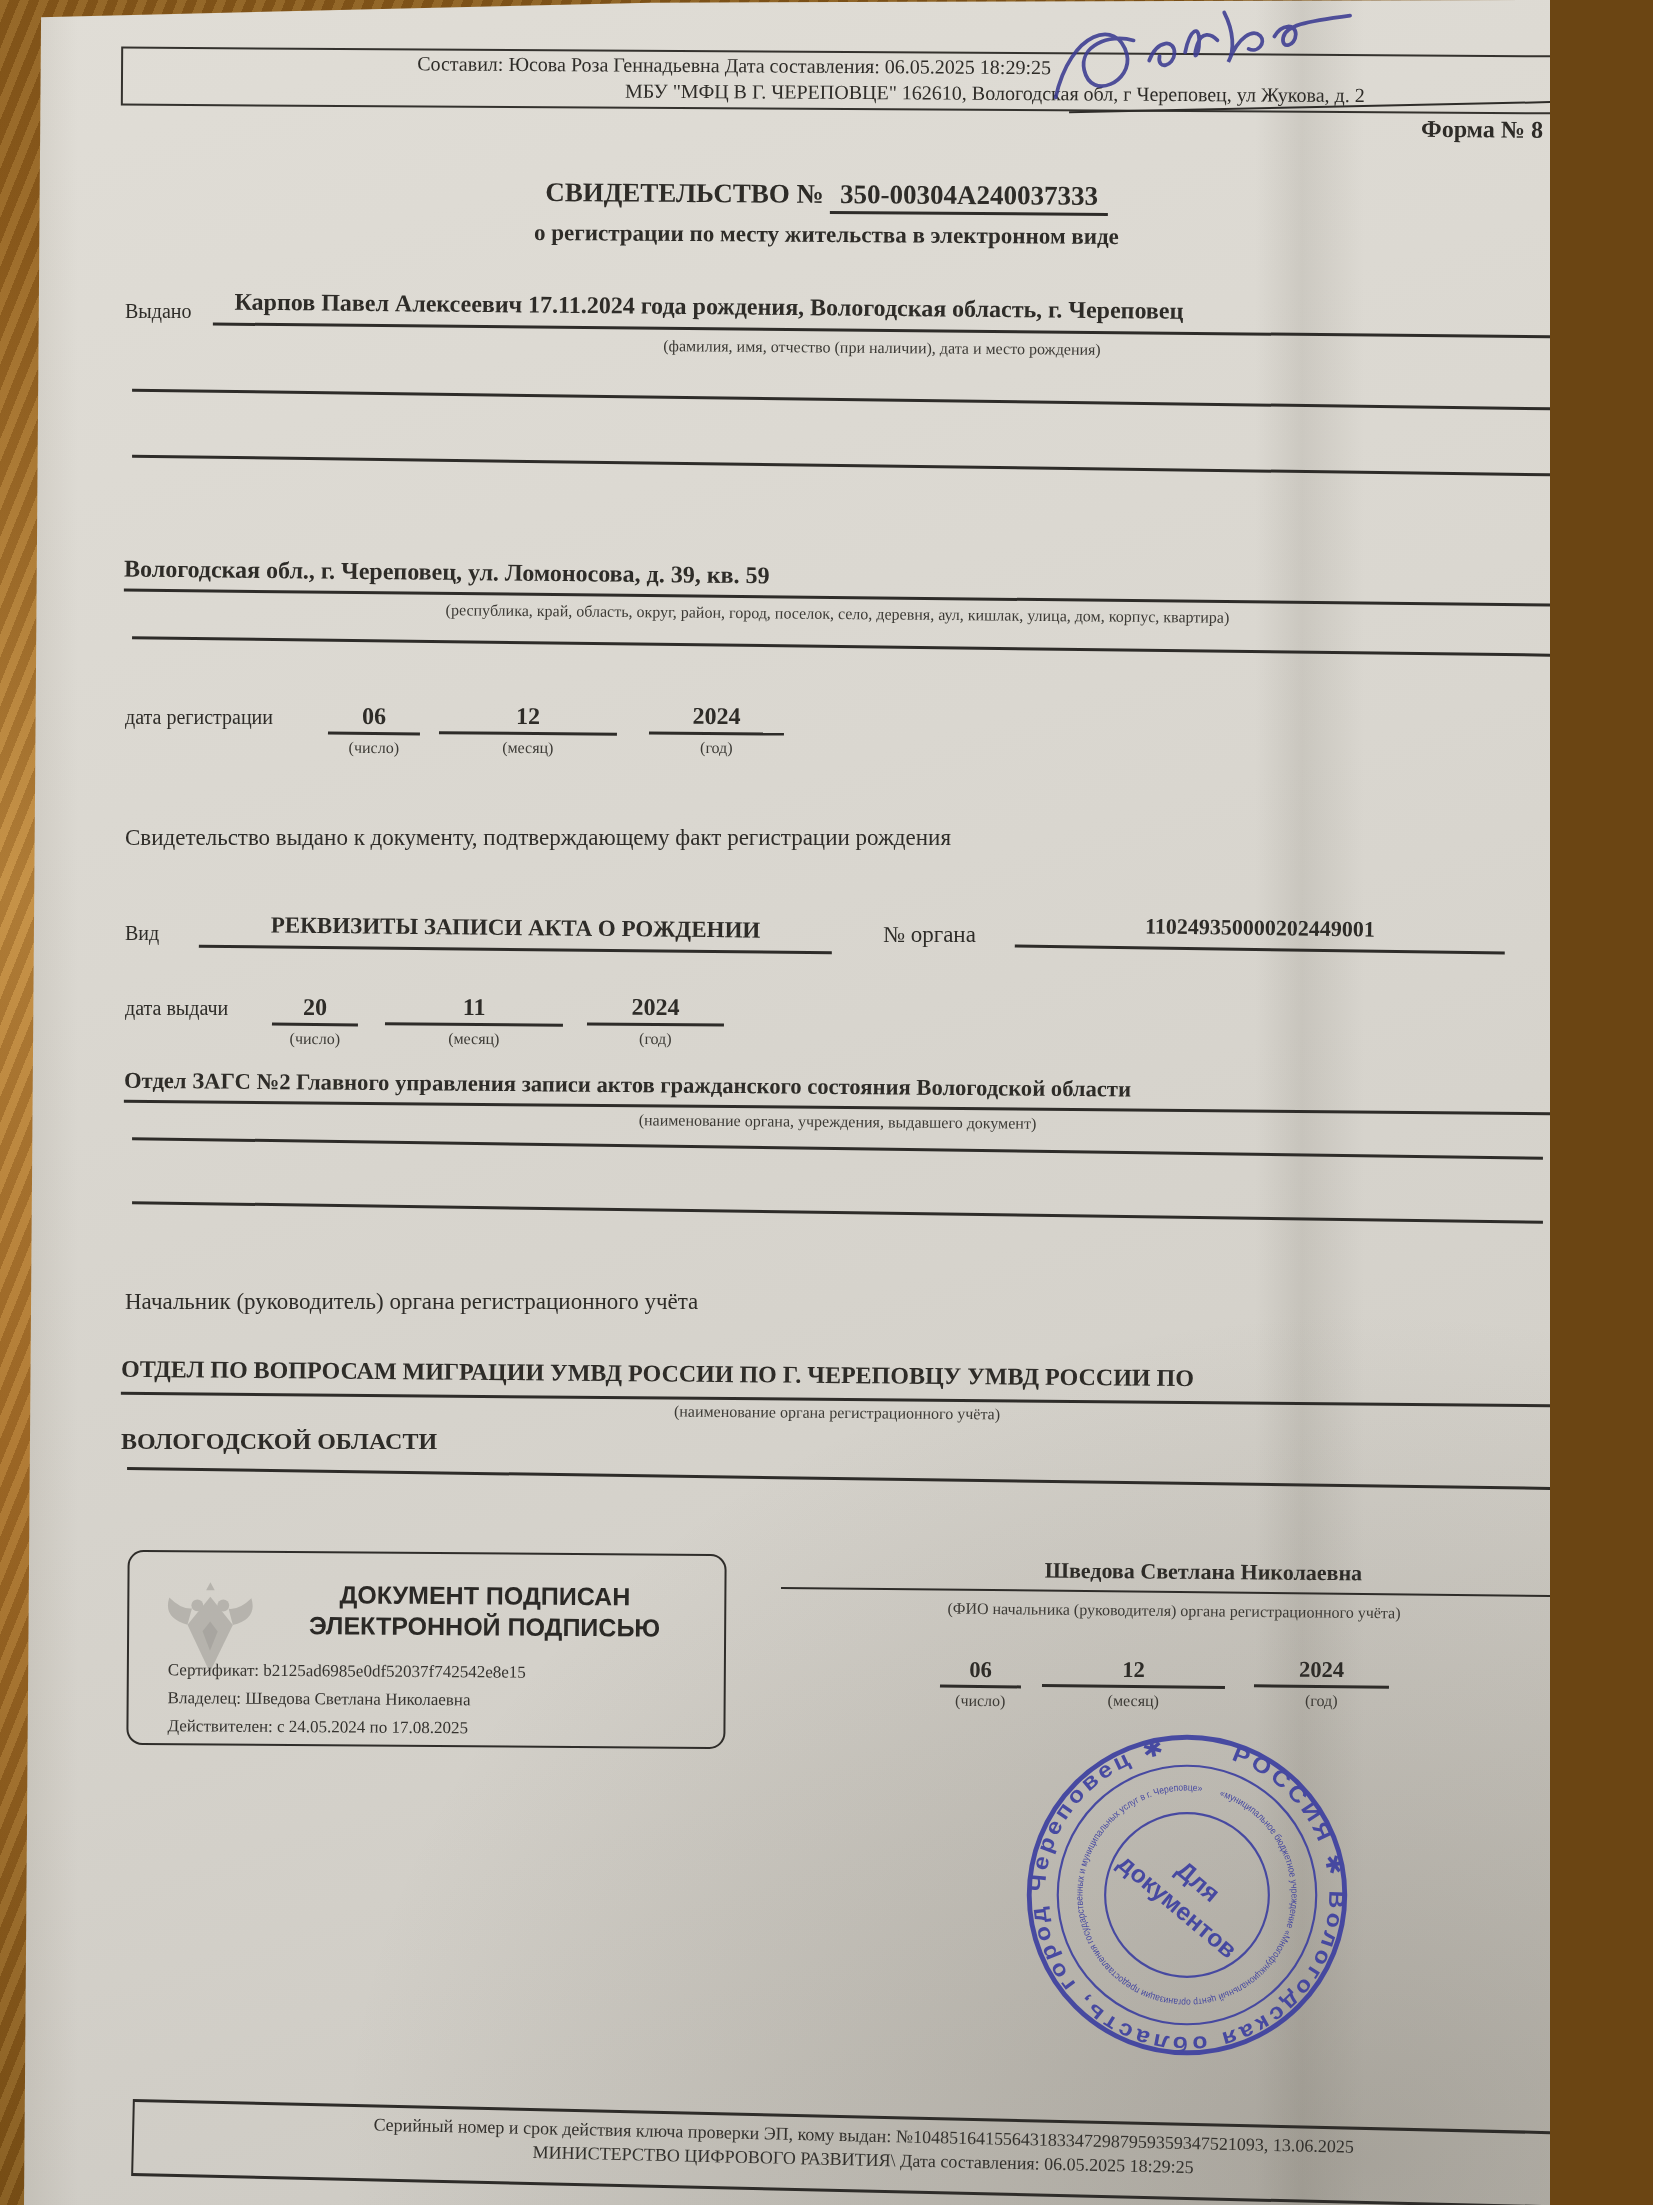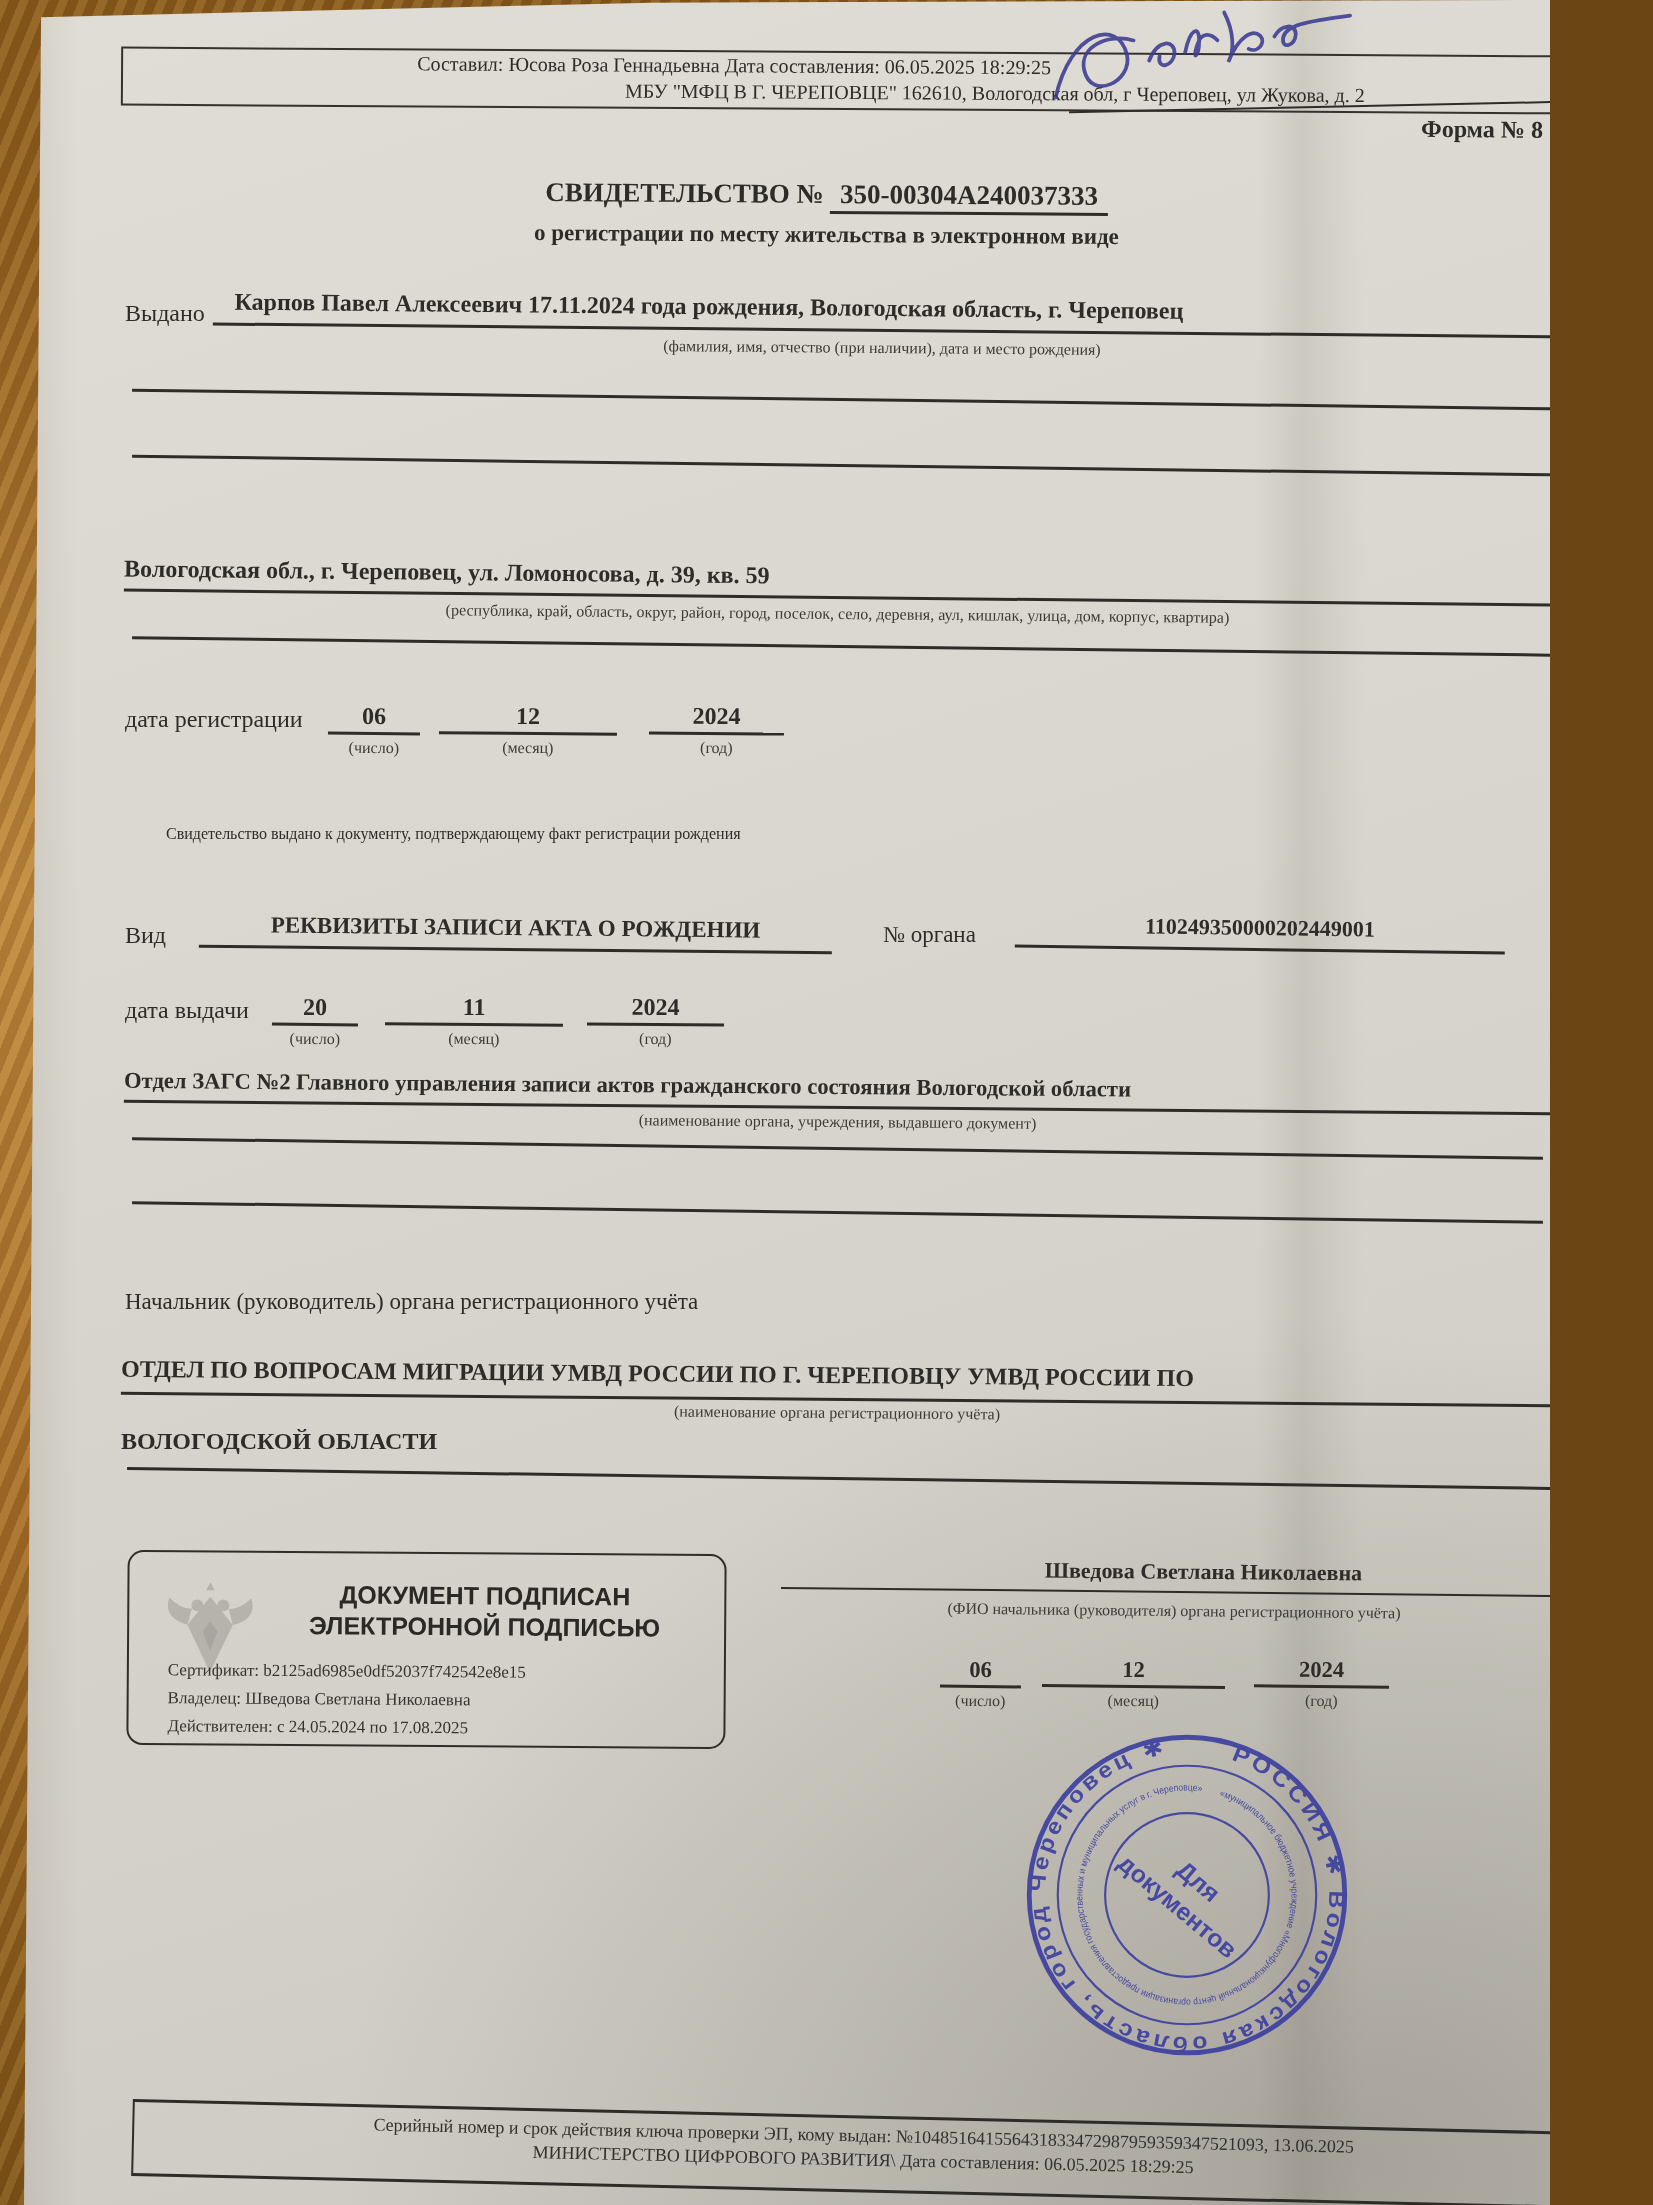--- a/index.html
+++ b/index.html
@@ -13,21 +13,21 @@
     background:
       radial-gradient(120% 70% at 88% 98%, rgba(80,74,62,.30), transparent 55%),
       linear-gradient(to right, rgba(120,110,92,.20), transparent 5%),
       linear-gradient(to right, transparent 81%, rgba(90,85,72,.12) 84%, transparent 88%),
       linear-gradient(163deg,#e0ddd6 0%,#dad7d0 38%,#d4d1ca 68%,#cbc8c1 100%);}
   .abs{position:absolute;}
   .rule{position:absolute;border-top:3.2px solid #2e2c29;}
   .cap{font-size:16px;color:#3c3a35;text-align:center;line-height:1.15;}
   .num{font-weight:bold;font-size:24px;text-align:center;border-bottom:3.2px solid #2e2c29;padding-bottom:2.2px;}
   .ul-value{font-weight:bold;border-bottom:3.2px solid #2e2c29;}
-  .label{font-size:24px;}
+  .label{font-size:20px;}
   .header-box{border:2.7px solid #34322e;}
   .hb-line{position:absolute;left:0;right:0;text-align:center;font-size:20px;white-space:nowrap;}
   .sigbox{border:2.7px solid #2f2d2a;border-radius:16px;}
   .sigbox-title{font-family:"Liberation Sans","DejaVu Sans",sans-serif;font-weight:bold;font-size:25px;
     text-align:center;line-height:1.25;color:#2b2926;}
   .certline{font-size:17px;color:#35332f;white-space:nowrap;}
   .footer-box{border-top:3.2px solid #2e2c29;border-bottom:3.2px solid #2e2c29;
     border-left:2.2px solid #2e2c29;border-right:2.2px solid #2e2c29;}
   .footer-line{text-align:center;font-size:18px;white-space:nowrap;color:#33312d;}
   .stamp-text{font-family:"Liberation Sans","DejaVu Sans",sans-serif;}
@@ -80,21 +80,21 @@
   </div>
   <div class="abs" style="left:439px;top:703px;width:178px;transform:rotate(.5deg);">
     <div class="num">12</div>
     <div class="cap" style="margin-top:4.3px;">(месяц)</div>
   </div>
   <div class="abs" style="left:649px;top:703px;width:135px;transform:rotate(.5deg);">
     <div class="num">2024</div>
     <div class="cap" style="margin-top:4.3px;">(год)</div>
   </div>
 
-  <div class="abs" style="left:125px;top:825px;font-size:16px;margin-left:41px;">Свидетельство выдано к документу, подтверждающему факт регистрации рождения</div>
+  <div class="abs" style="left:125px;top:825px;font-size:23px;">Свидетельство выдано к документу, подтверждающему факт регистрации рождения</div>
 
   <div class="abs label" style="left:125px;top:922px;">Вид</div>
   <div class="abs ul-value" style="left:199px;top:915px;width:633px;font-size:23px;height:33px;text-align:center;transform:rotate(.6deg);white-space:nowrap;">РЕКВИЗИТЫ ЗАПИСИ АКТА О РОЖДЕНИИ</div>
   <div class="abs" style="left:883px;top:922px;font-size:23px;">№ органа</div>
   <div class="abs ul-value" style="left:1015px;top:915px;width:490px;font-size:22px;height:33px;text-align:center;transform:rotate(.8deg);">110249350000202449001</div>
 
   <div class="abs label" style="left:125px;top:997px;">дата выдачи</div>
   <div class="abs" style="left:272px;top:994px;width:86px;transform:rotate(.5deg);">
     <div class="num">20</div>
     <div class="cap" style="margin-top:4.3px;">(число)</div>

